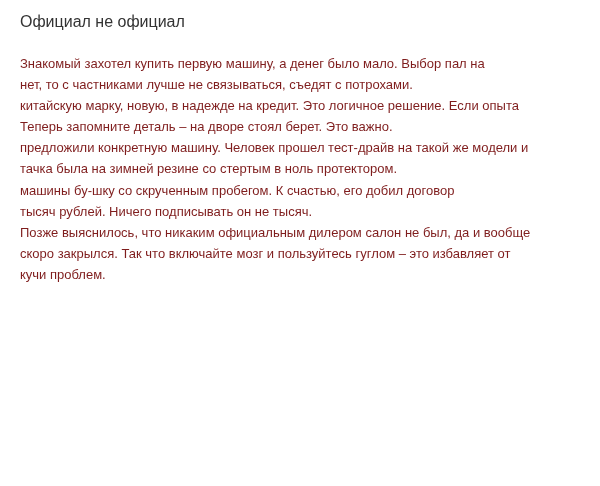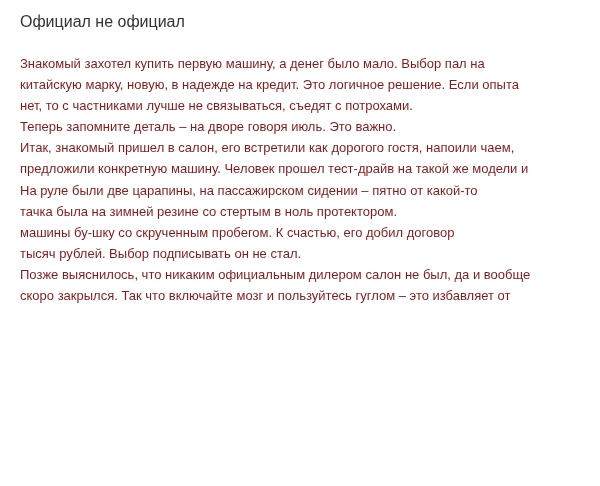--- a/index.html
+++ b/index.html
@@ -45,25 +45,24 @@
   }
 </style>
 </head>
 <body>
 
 <div class="doc">
   <div class="doc-title">Официал не официал</div>
 
   <div class="doc-body">
     <div class="story-line">Знакомый захотел купить первую машину, а денег было мало. Выбор пал на</div>
+    <div class="story-line">нет, то с частниками лучше не связываться, съедят с потрохами.</div>
     <div class="story-line">китайскую марку, новую, в надежде на кредит. Это логичное решение. Если опыта</div>
-    <div class="story-line">нет, то с частниками лучше не связываться, съедят с потрохами.</div>
-    <div class="story-line">Теперь запомните деталь – на дворе говоря июль. Это важно.</div>
-    <div class="story-line">Итак, знакомый пришел в салон, его встретили как дорогого гостя, напоили чаем,</div>
+    <div class="story-line">Теперь запомните деталь – на дворе стоял берет. Это важно.</div>
     <div class="story-line">предложили конкретную машину. Человек прошел тест-драйв на такой же модели и</div>
-    <div class="story-line">На руле были две царапины, на пассажирском сидении – пятно от какой-то</div>
     <div class="story-line">тачка была на зимней резине со стертым в ноль протектором.</div>
     <div class="story-line">машины бу-шку со скрученным пробегом. К счастью, его добил договор</div>
-    <div class="story-line">тысяч рублей. Выбор подписывать он не стал.</div>
+    <div class="story-line">тысяч рублей. Ничего подписывать он не тысяч.</div>
     <div class="story-line">Позже выяснилось, что никаким официальным дилером салон не был, да и вообще</div>
     <div class="story-line">скоро закрылся. Так что включайте мозг и пользуйтесь гуглом – это избавляет от</div>
+    <div class="story-line">кучи проблем.</div>
   </div>
 </div>
 
 </body></html>

